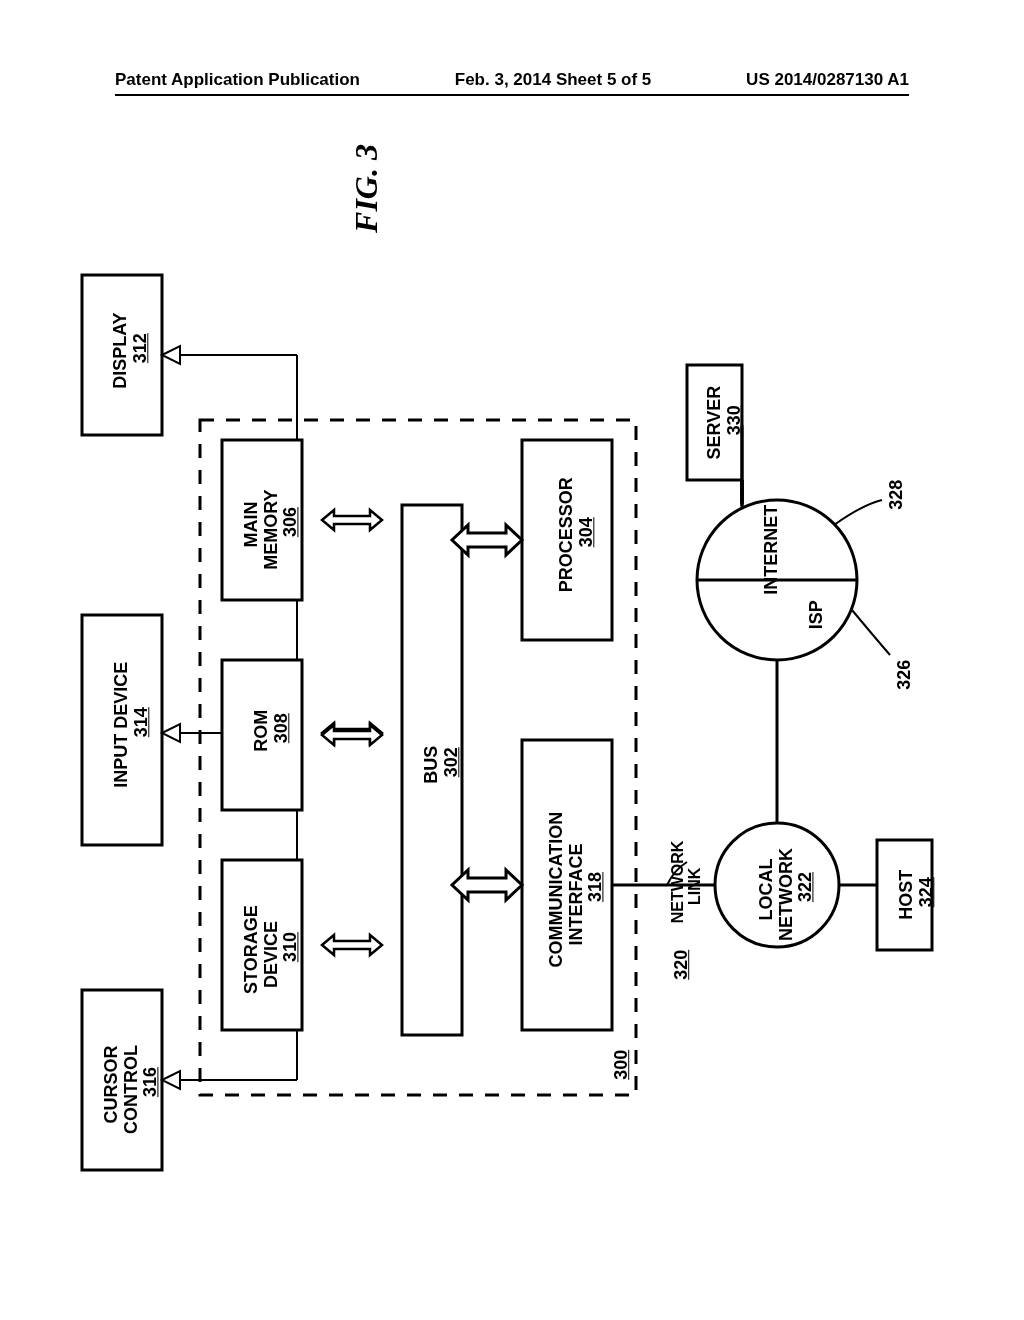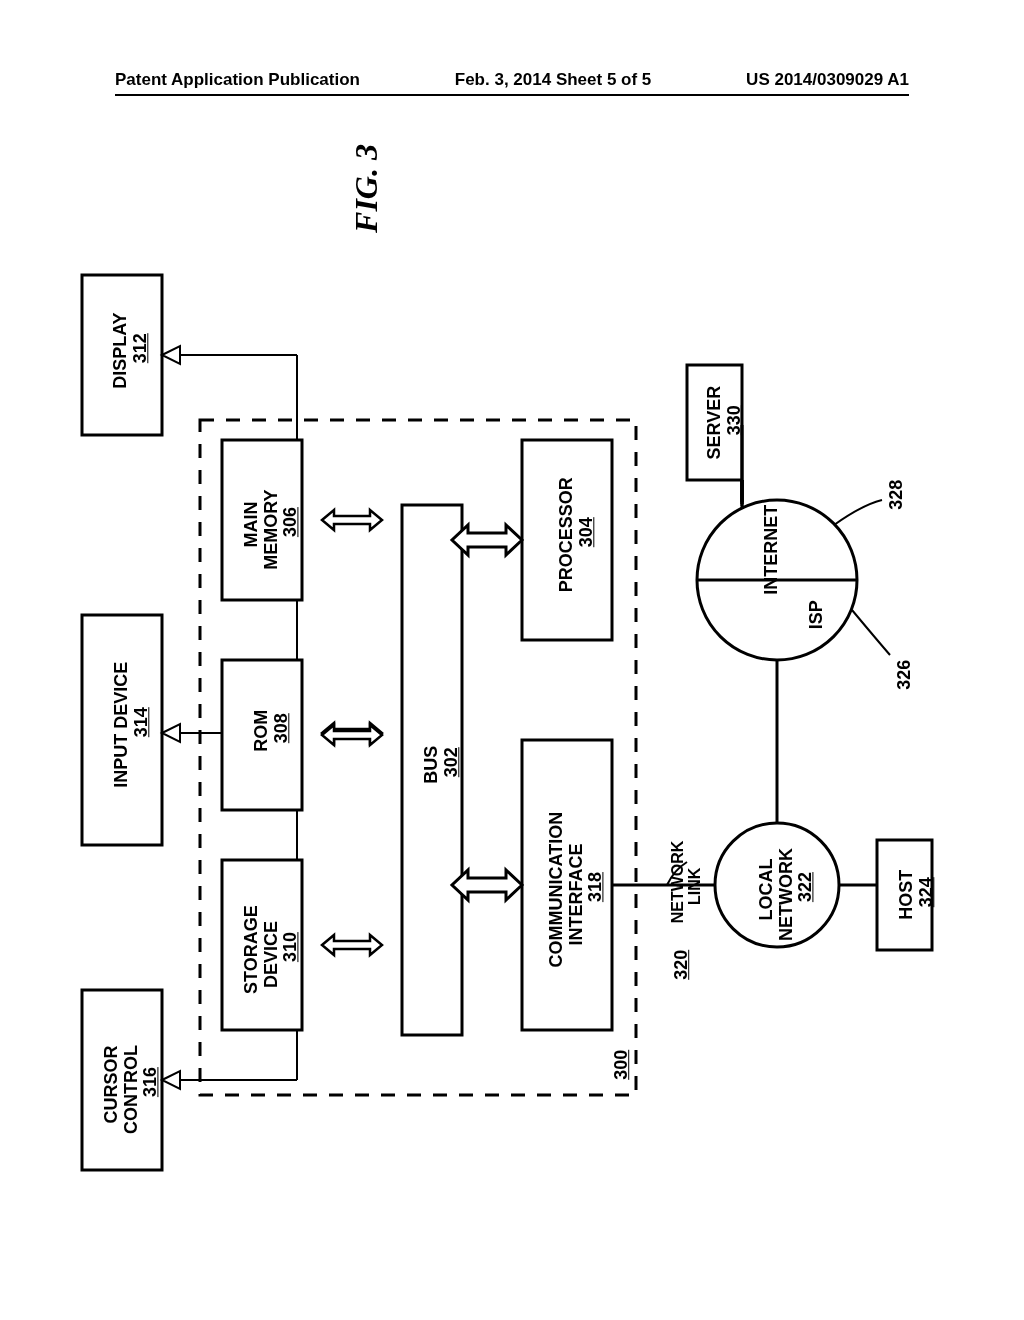--- a/index.html
+++ b/index.html
@@ -63,21 +63,21 @@
     font-family: "Times New Roman", serif;
   }
 </style>
 </head>
 <body>
 <div class="page">
 
 <div class="header">
   <span>Patent Application Publication</span>
   <span>Feb. 3, 2014   Sheet 5 of 5</span>
-  <span>US 2014/0309029 A1</span>
+  <span>US 2014/0287130 A1</span>
   <div class="rule"></div>
 </div>
 
 <div class="canvas">
 
 <svg width="900" height="1100" viewBox="0 0 900 1100">
   <defs>
 
     <g id="dblH">
       <path d="M0 10 L12 0 L12 6 L48 6 L48 0 L60 10 L48 20 L48 14 L12 14 L12 20 Z" fill="#fff" stroke="#000" stroke-width="2.5"></path>

